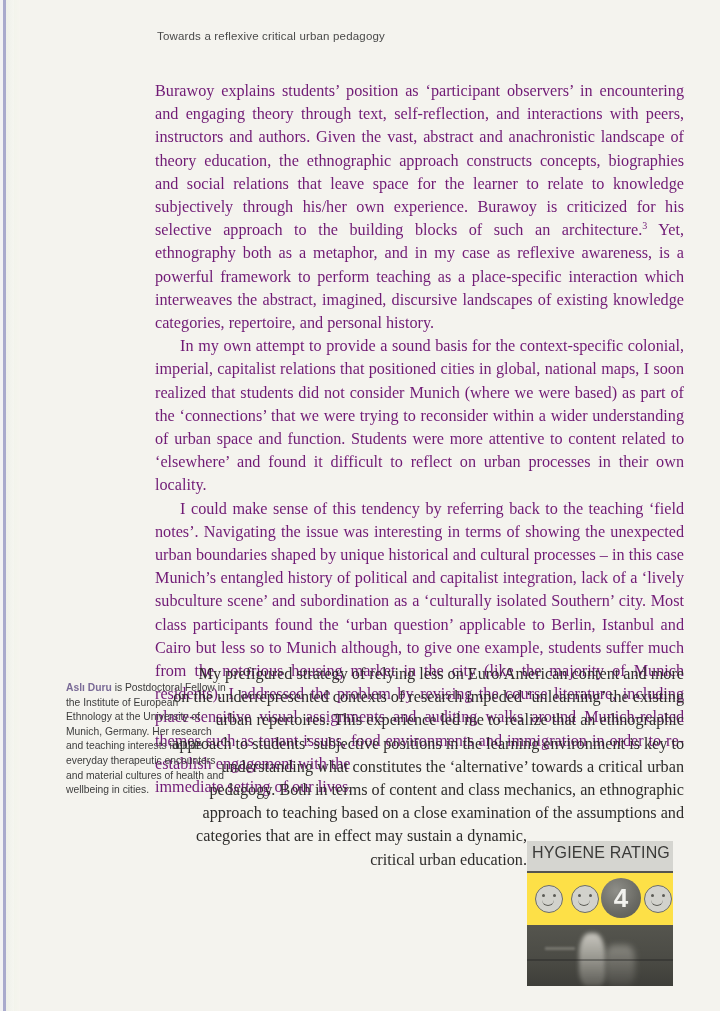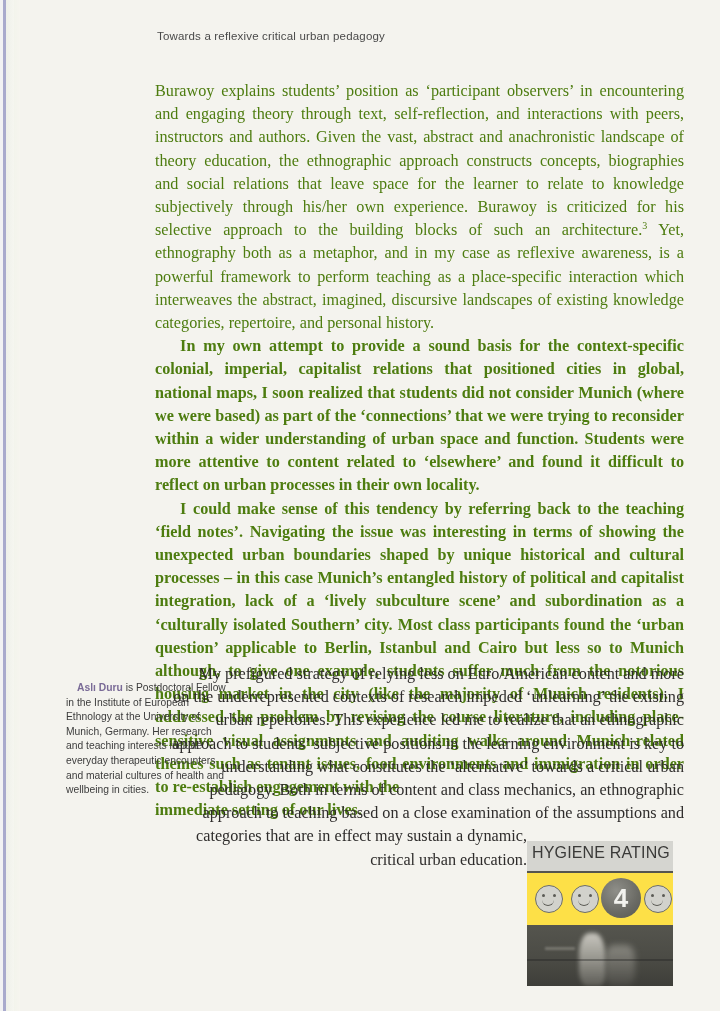--- a/index.html
+++ b/index.html
@@ -50,31 +50,30 @@
   }
 
   
   .maincol {
     position: absolute;
     left: 155px;
     top: 80px;
     width: 529px;
     font-size: 16.2px;
     line-height: 23.2px;
-    color: #4d7c0f;
+    color: #701a75;
     text-align: justify;
     text-justify: inter-word;
     hyphens: manual;
   }
   .maincol p {
     margin: 0;
   }
   .maincol p + p {
     text-indent: 1.55em;
-    font-weight: bold;
   }
   sup.fn {
     font-size: 0.62em;
     vertical-align: 0.55em;
     line-height: 0;
   }
   
   .center-tail {
     display: block;
     text-align: left;
@@ -298,21 +297,21 @@
 
   <div class="sidebar">
 
     <div class="fn-list">
 
 
 
 
     </div>
 
-    <p class="bio"><span class="bio-name" style="color: rgb(122, 107, 151); margin-left: 11px;">Aslı Duru</span><span> is Postdoctoral Fellow in the Institute of European Ethnology at the University of Munich, Germany. Her research and teaching interests include everyday therapeutic encounters and material cultures of health and wellbeing in cities.</span></p>
+    <p class="bio"><span class="bio-name" style="color: rgb(122, 107, 151);">Aslı Duru</span><span> is Postdoctoral Fellow in the Institute of European Ethnology at the University of Munich, Germany. Her research and teaching interests include everyday therapeutic encounters and material cultures of health and wellbeing in cities.</span></p>
 
   </div>
 
   <div class="photo">
     <div class="ph-top"></div>
     <div class="ph-title">HYGIENE RATING</div>
     <div class="ph-rule"></div>
 
     <div class="ph-faces">
       <div class="face f1">

